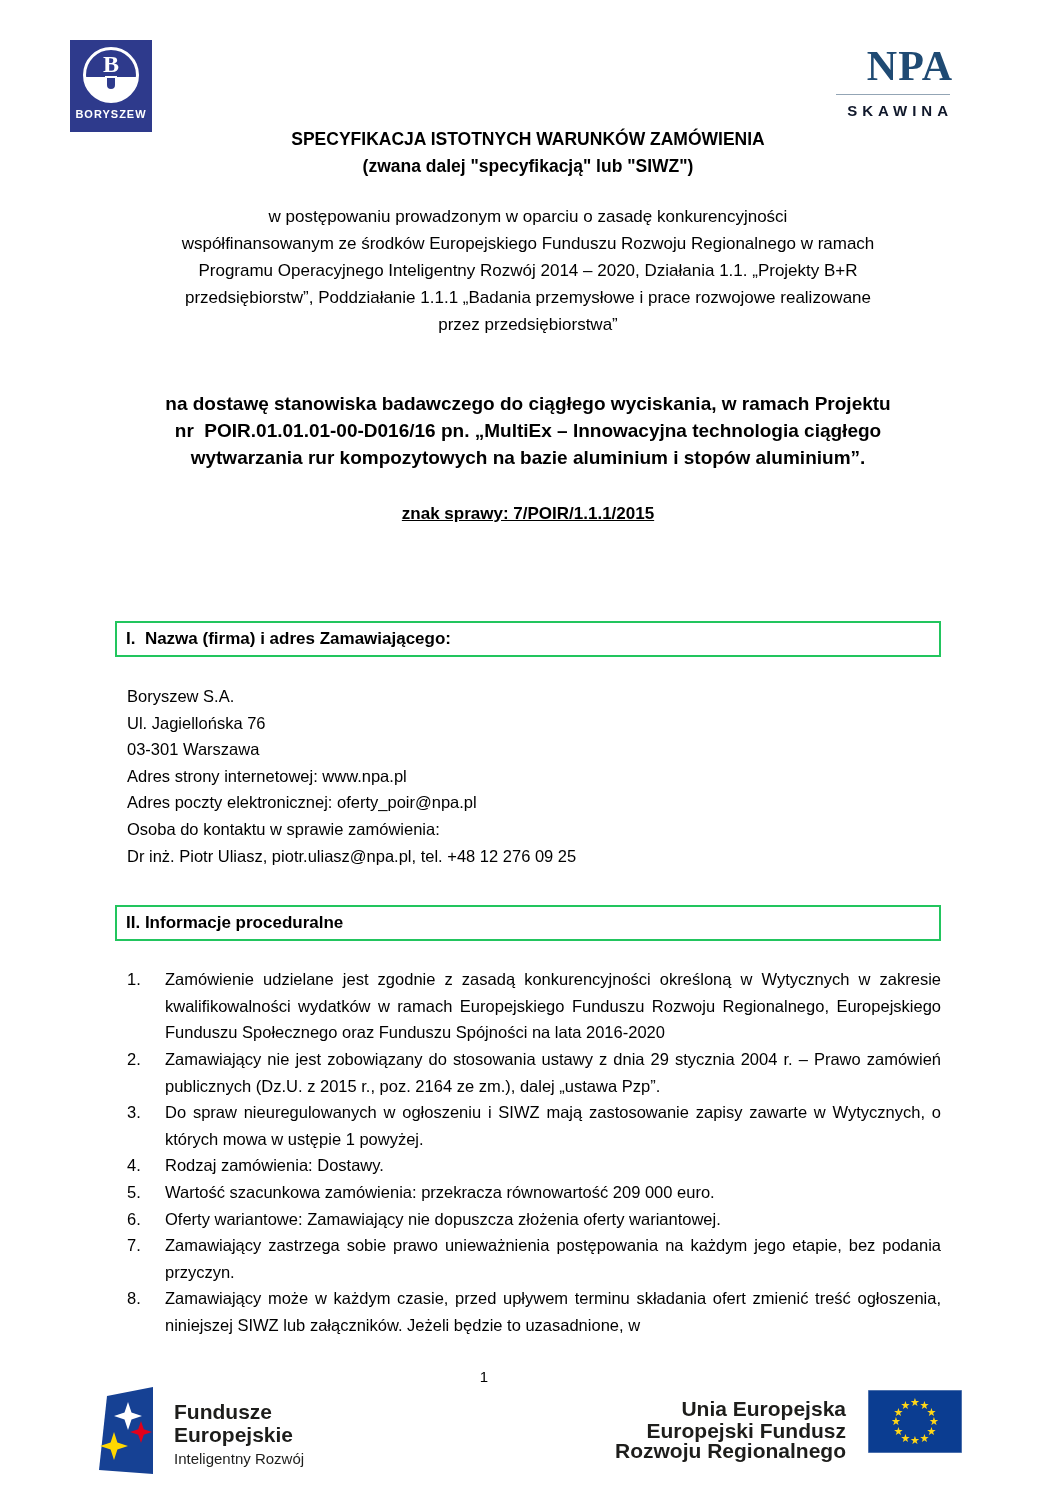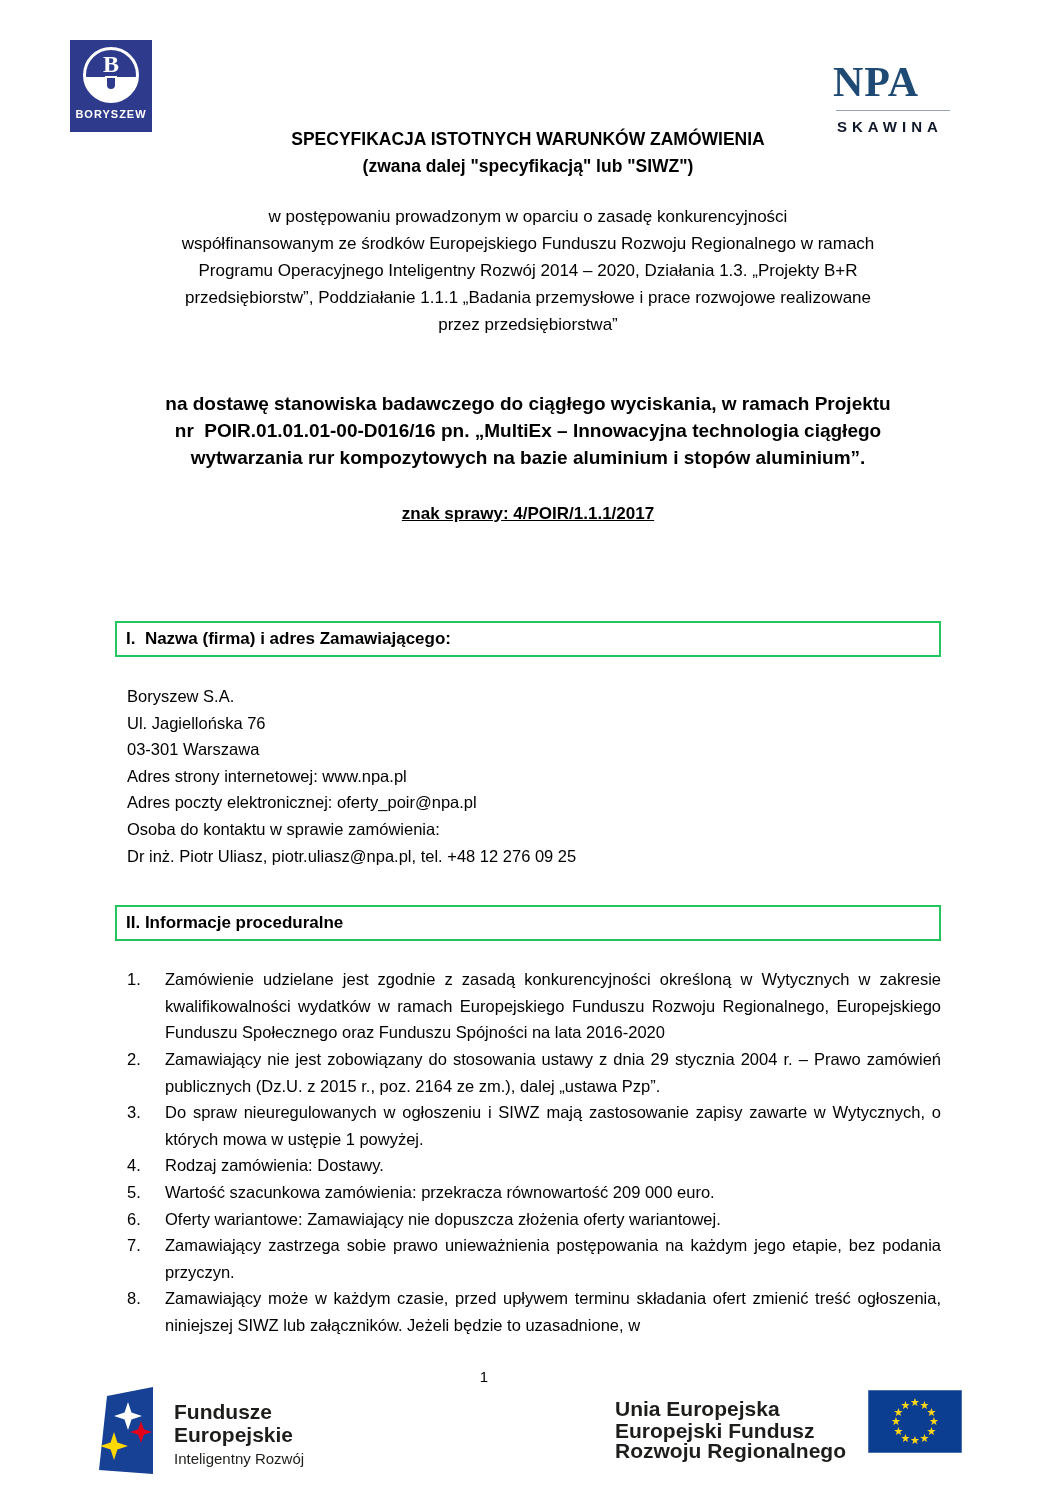--- a/index.html
+++ b/index.html
@@ -38,21 +38,21 @@
     width:12px; height:15px;
     background:#2e3a8c;
     border:2px solid #fff;
     border-radius:0 0 6px 6px;
   }
   .b-caption {
     margin-top:5px;
     color:#fff; font-size:11px; font-weight:700; letter-spacing:1px;
   }
 
-  .npa { position:absolute; left:833px; top:60px; width:120px; text-align:left; }
+  .npa { position:absolute; left:833px; top:44px; width:120px; text-align:right; }
   .npa-title {
     font-family:"Liberation Serif", serif;
     font-weight:700; font-size:42px; line-height:44px;
     color:#1f4a73; letter-spacing:1px;
   }
   .npa-rule { border-top:1px solid #93a5b5; margin:6px 3px 7px 3px; }
   .npa-sub {
     font-weight:700; font-size:15px; color:#0f172a;
     letter-spacing:5px; padding-left:4px;
   }
@@ -121,21 +121,21 @@
     position:absolute; top:1368px; left:429px; width:110px;
     text-align:center; font-size:15px;
   }
 
   .fe-logo { position:absolute; left:95px; top:1384px; display:flex; align-items:flex-start; }
   .fe-text { margin-left:13px; padding-top:16px; color:#1d1d1b; }
   .fe-text .l1, .fe-text .l2 { font-weight:700; font-size:21px; line-height:23px; }
   .fe-text .l3 { font-size:15px; line-height:22px; margin-top:2px; }
 
   .eu-logo { position:absolute; right:96px; top:1390px; display:flex; align-items:flex-start; }
-  .eu-text { padding-top:6px; color:#1d1d1b; }
+  .eu-text { text-align:right; padding-top:6px; color:#1d1d1b; }
   .eu-text .l1 { font-weight:700; font-size:21px; line-height:25px; }
   .eu-text .l2, .eu-text .l3 { font-weight:700; font-size:21px; line-height:20px; }
   .eu-flag { margin-left:22px; }
 </style>
 </head>
 <body>
 
 <div class="page">
 
   <div class="boryszew">
@@ -157,33 +157,33 @@
     <div class="doc-title">
 
     <div>SPECYFIKACJA ISTOTNYCH WARUNKÓW ZAMÓWIENIA</div>
         <div>(zwana dalej "specyfikacją" lub "SIWZ")</div>
       </div>
 
     <div class="intro">
 
     <div>w postępowaniu prowadzonym w oparciu o zasadę konkurencyjności</div>
         <div>współfinansowanym ze środków Europejskiego Funduszu Rozwoju Regionalnego w ramach</div>
-        <div>Programu Operacyjnego Inteligentny Rozwój 2014 – 2020, Działania 1.3. „Projekty B+R</div>
+        <div>Programu Operacyjnego Inteligentny Rozwój 2014 – 2020, Działania 1.1. „Projekty B+R</div>
         <div>przedsiębiorstw”, Poddziałanie 1.1.1 „Badania przemysłowe i prace rozwojowe realizowane</div>
         <div>przez przedsiębiorstwa”</div>
       </div>
 
     <div class="subject">
 
     <div>na dostawę stanowiska badawczego do ciągłego wyciskania, w ramach Projektu</div>
         <div>nr  POIR.01.01.01-00-D016/16 pn. „MultiEx – Innowacyjna technologia ciągłego</div>
         <div>wytwarzania rur kompozytowych na bazie aluminium i stopów aluminium”.</div>
       </div>
 
-    <div class="case-number">znak sprawy: 4/POIR/1.1.1/2017</div>
+    <div class="case-number">znak sprawy: 7/POIR/1.1.1/2015</div>
 
     <div class="section-box first">I.  Nazwa (firma) i adres Zamawiającego:</div>
 
     <div class="address">
 
     <div>Boryszew S.A.</div>
         <div>Ul. Jagiellońska 76</div>
         <div>03-301 Warszawa</div>
         <div>Adres strony internetowej: www.npa.pl</div>
         <div>Adres poczty elektronicznej: oferty_poir@npa.pl</div>

